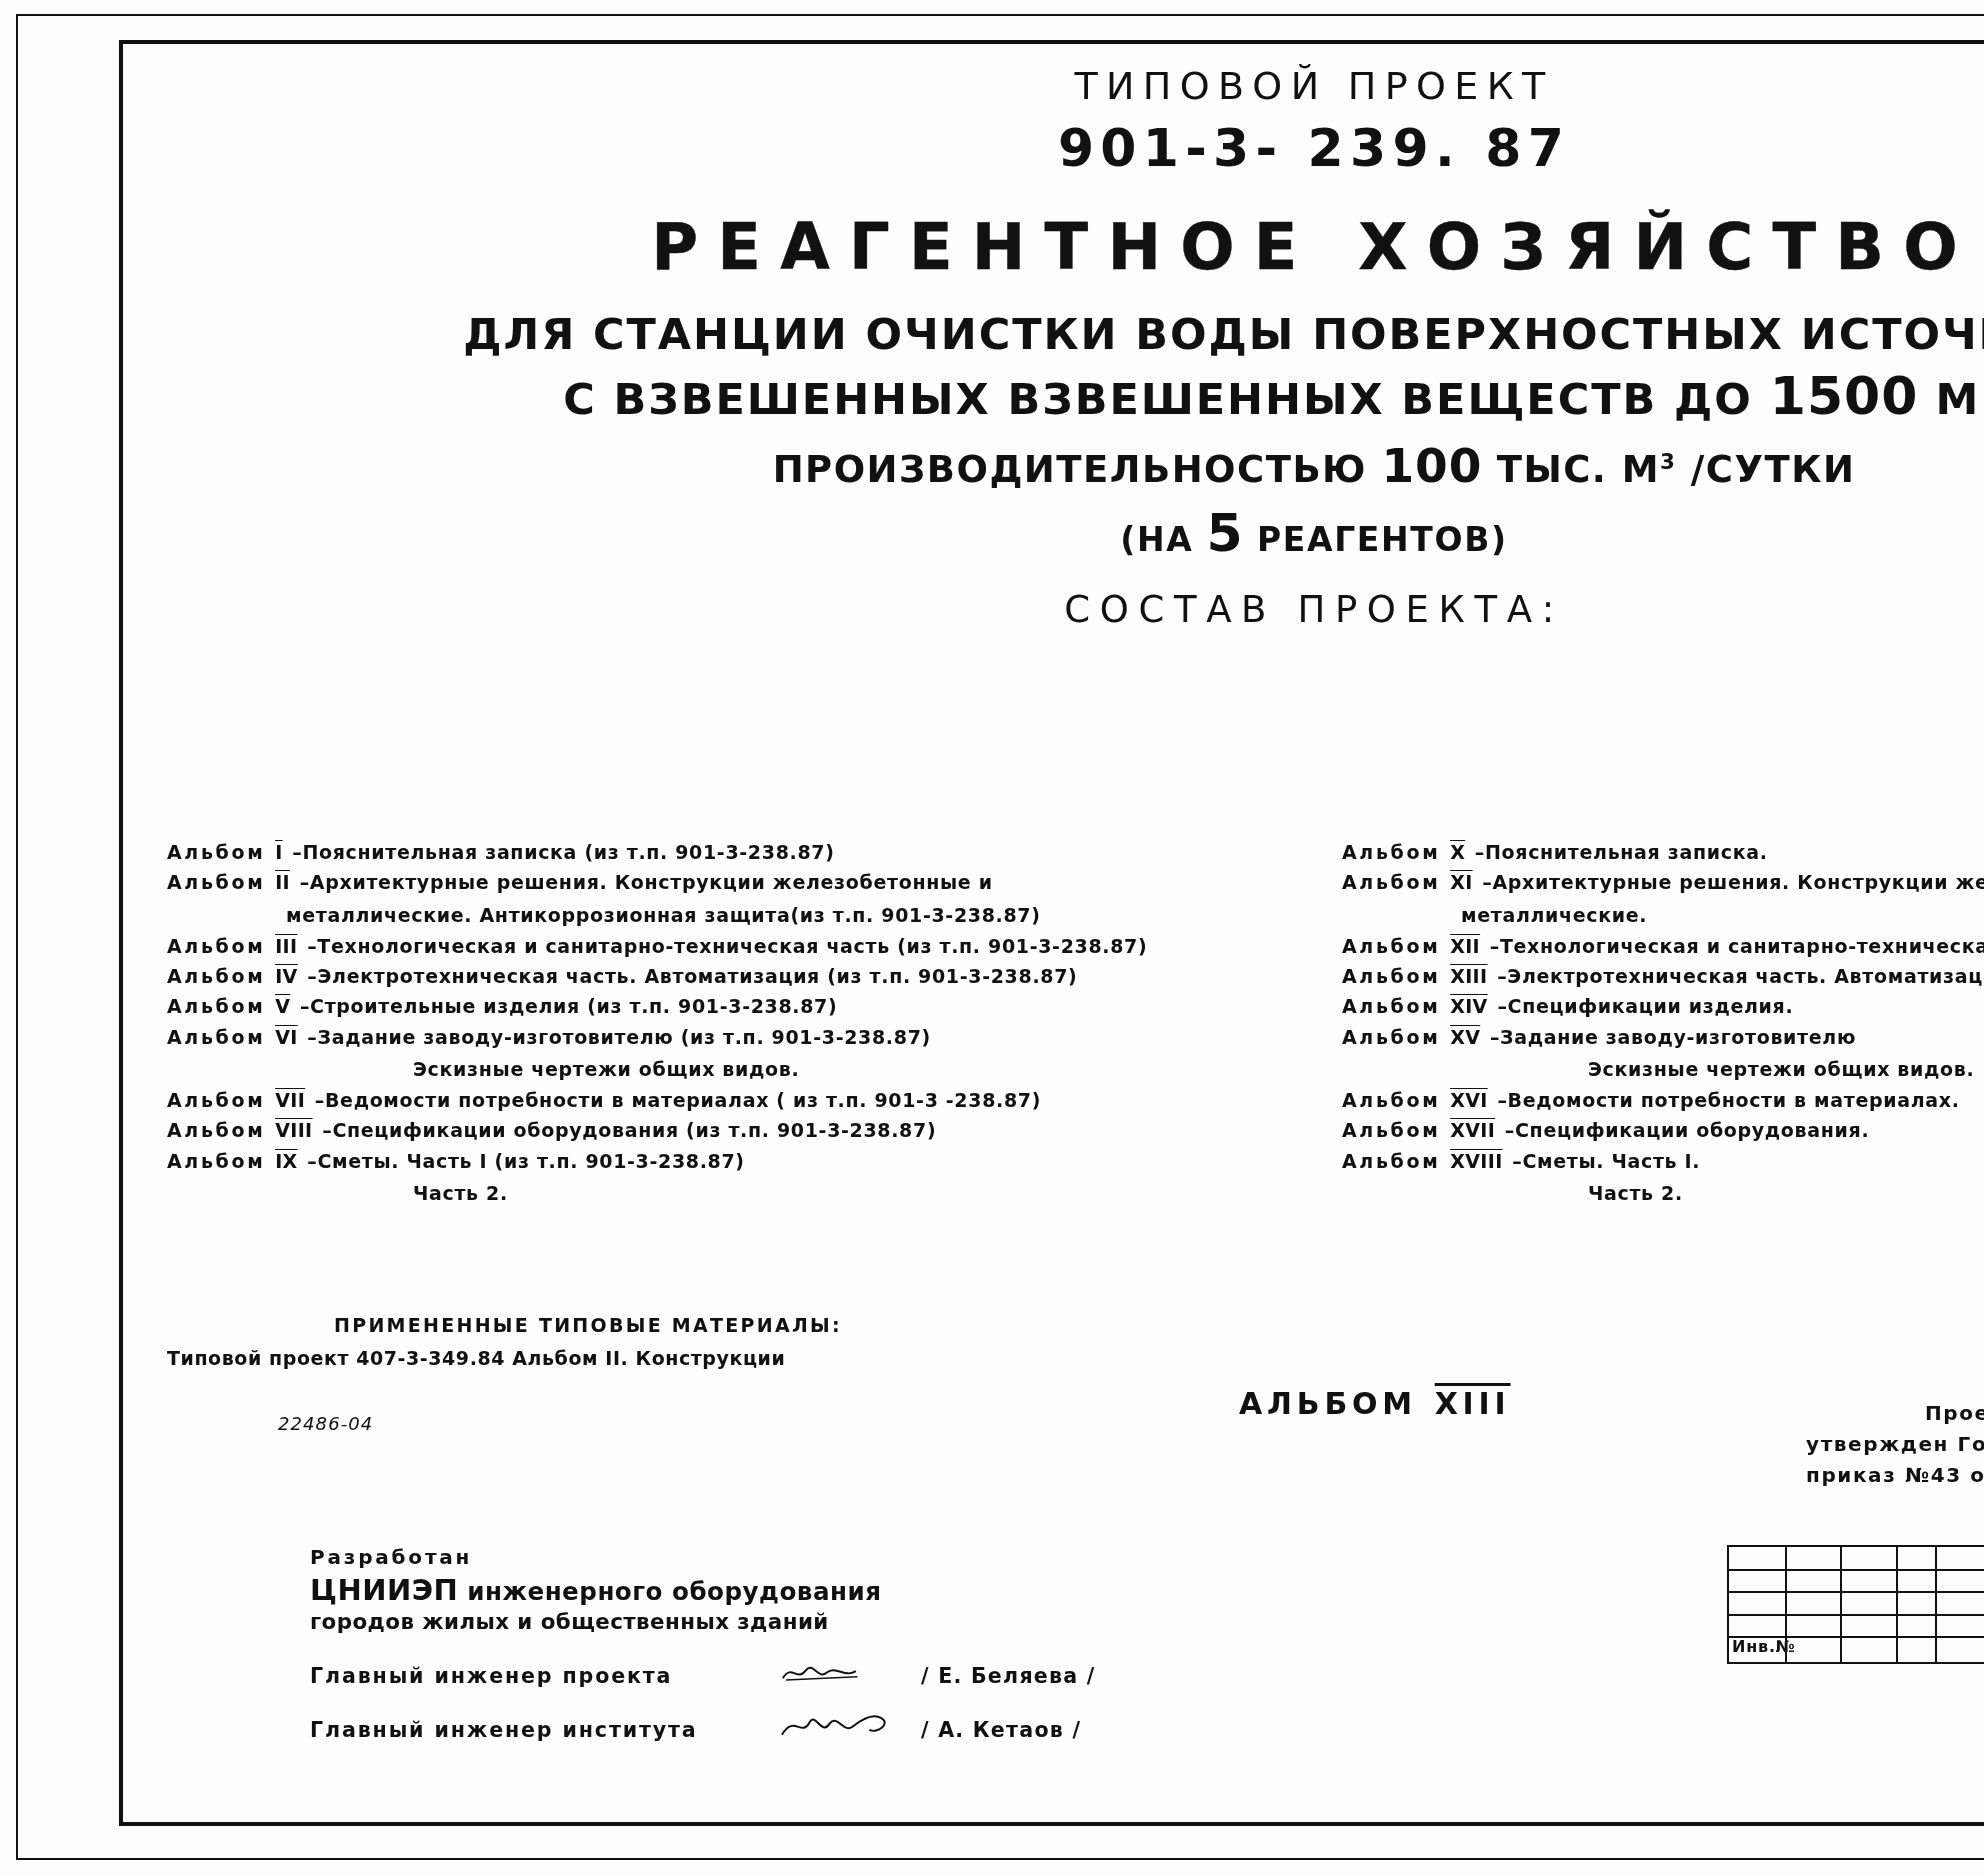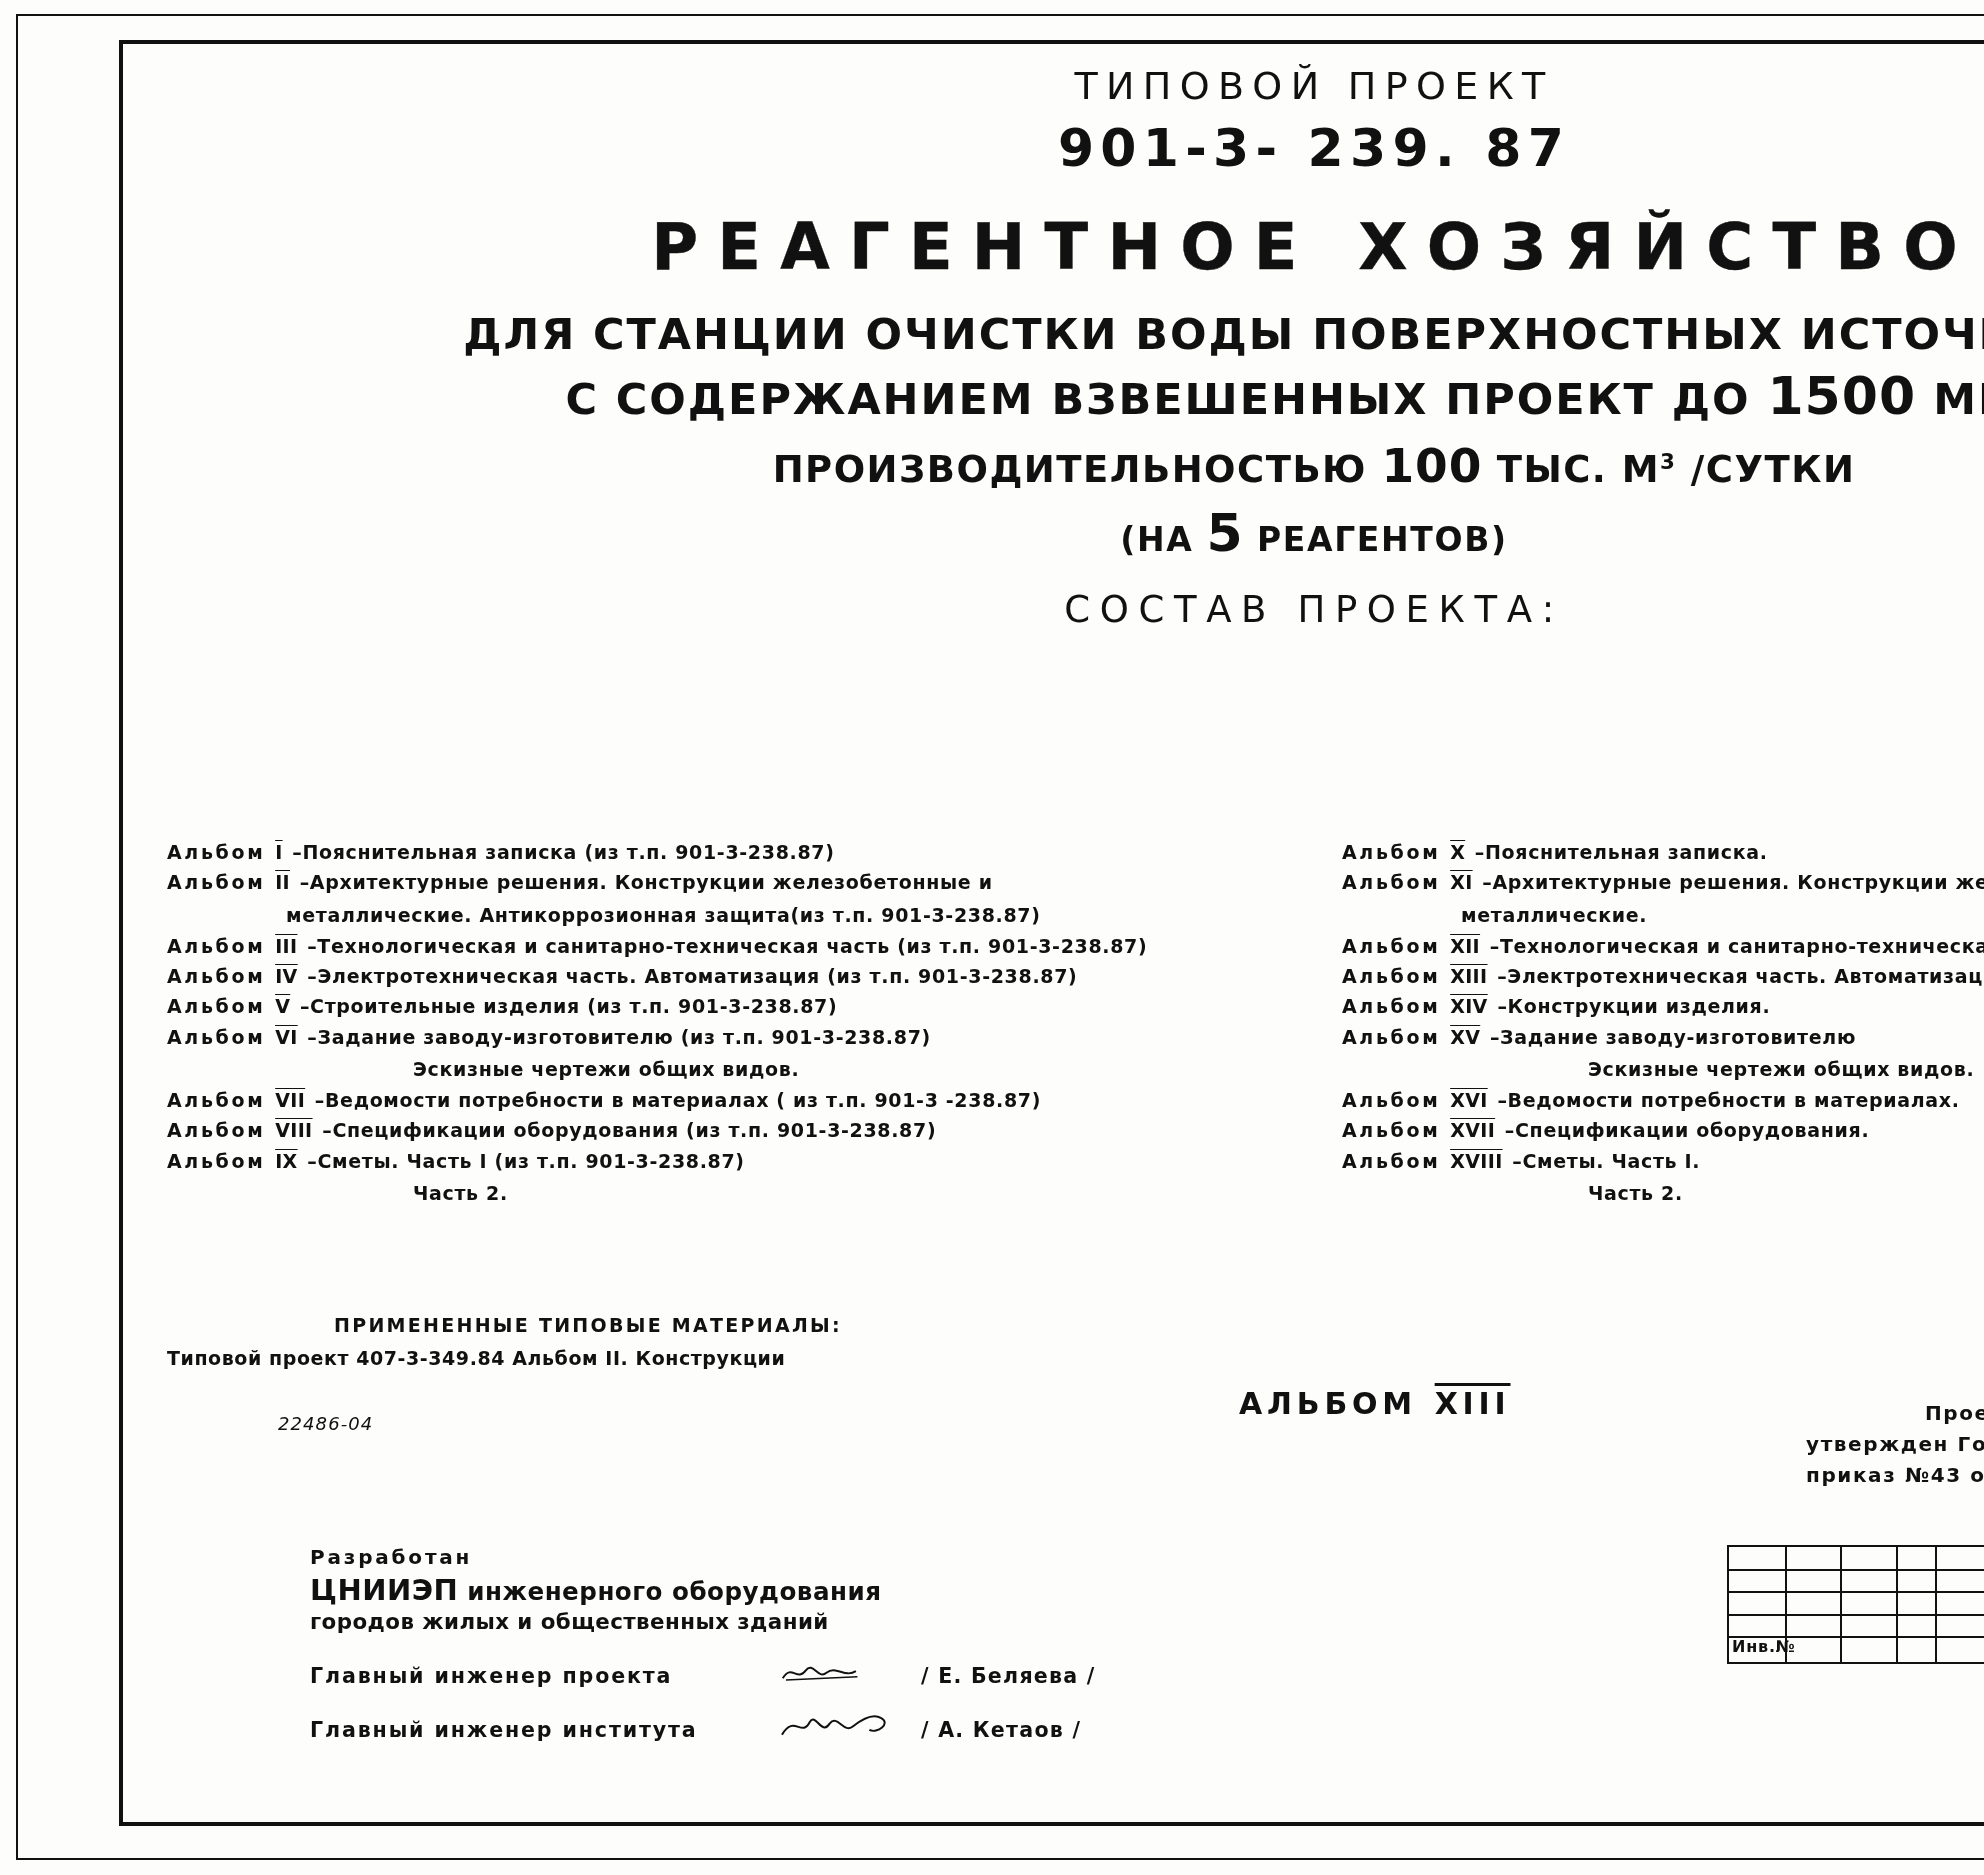--- a/index.html
+++ b/index.html
@@ -284,21 +284,21 @@
   <div class="content">
 
     <div class="hdr">
       <div class="hdr-line1">ТИПОВОЙ ПРОЕКТ</div>
       <div class="hdr-code">901-3- 239. 87</div>
       <div class="hdr-title">РЕАГЕНТНОЕ ХОЗЯЙСТВО</div>
 
       <div class="hdr-sub1">ДЛЯ СТАНЦИИ ОЧИСТКИ ВОДЫ ПОВЕРХНОСТНЫХ ИСТОЧНИКОВ</div>
 
       <div class="hdr-sub2">
-        <span>С СОДЕРЖАНИЕМ ВЗВЕШЕННЫХ ПРОЕКТ ДО</span>
+        <span>С ВЗВЕШЕННЫХ ВЗВЕШЕННЫХ ВЕЩЕСТВ ДО</span>
         <span class="big-num">1500</span>
         <span>МГ/Л</span>
       </div>
 
       <div class="hdr-sub3">
         <span>ПРОИЗВОДИТЕЛЬНОСТЬЮ</span>
         <span class="big-num">100</span>
         <span>ТЫС. М</span><span class="sup">3</span>
         <span>/СУТКИ</span>
       </div>
@@ -383,21 +383,21 @@
           <span>–Технологическая и санитарно-техническая часть.</span>
         </div>
         <div class="album-row">
           <span class="lbl">Альбом</span>
           <span class="rn">XIII</span>
           <span>–Электротехническая часть. Автоматизация.</span>
         </div>
         <div class="album-row">
           <span class="lbl">Альбом</span>
           <span class="rn">XIV</span>
-          <span>–Конструкции изделия.</span>
+          <span>–Спецификации изделия.</span>
         </div>
         <div class="album-row">
           <span class="lbl">Альбом</span>
           <span class="rn">XV</span>
           <span>–Задание заводу-изготовителю</span>
         </div>
         <div class="album-cont ind-2">Эскизные чертежи общих видов.</div>
         <div class="album-row">
           <span class="lbl">Альбом</span>
           <span class="rn">XVI</span>

